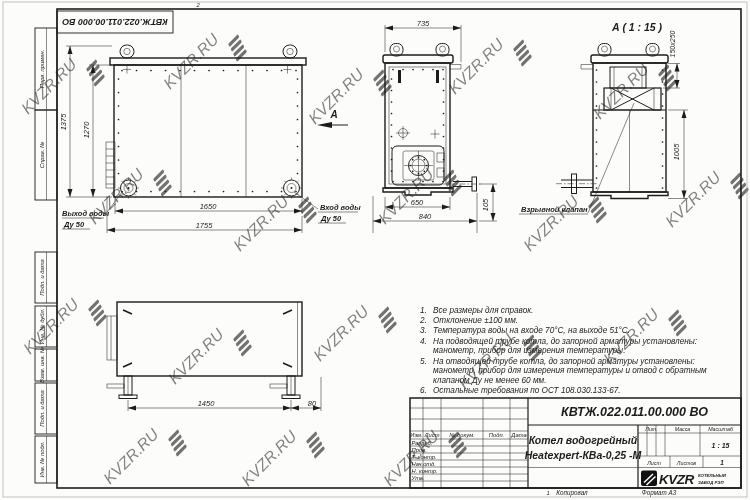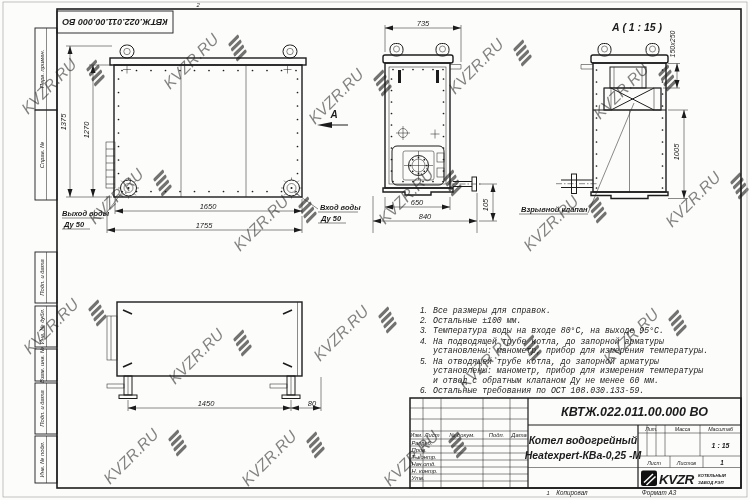--- a/index.html
+++ b/index.html
@@ -13,21 +13,21 @@
   .fr{fill:none;stroke:#1c1c1c;stroke-width:0.9;}
   .dim{fill:none;stroke:#2a2a2a;stroke-width:0.55;}
   .dot{stroke:#1c1c1c;stroke-width:1.7;stroke-linecap:round;fill:none;}
   .t7{font-size:7.5px;}
   .t6{font-size:5.8px;}
   .wm{opacity:0.55;}
   #notes{position:absolute;left:420px;top:306px;width:290px;
          font-style:italic;font-size:8.2px;line-height:9.8px;color:#222;}
   .note-row{display:flex;margin-bottom:0.4px;}
   .note-num{width:13px;flex:none;}
-  .note-text{flex:1;font-family:Liberation Mono, monospace;}
+  .note-text{flex:1;}
 </style>
 </head>
 <body>
 
 <div id="sheet">
 <svg width="750" height="500" viewBox="0 0 750 500">
   <defs>
     <marker id="ar" markerUnits="userSpaceOnUse" markerWidth="9" markerHeight="6" refX="8.4" refY="3" orient="auto-start-reverse">
       <path d="M0.4,0.5 L8.4,3 L0.4,5.5 Z" fill="#1c1c1c"></path>
     </marker>
@@ -320,32 +320,32 @@
   </g>
 </svg>
 
 <div id="notes">
   <div class="note-row">
     <span class="note-num">1.</span>
     <span class="note-text">Все размеры для справок.</span>
   </div>
   <div class="note-row">
     <span class="note-num">2.</span>
-    <span class="note-text">Остальные ±100 мм.</span>
+    <span class="note-text">Отклонение ±100 мм.</span>
   </div>
   <div class="note-row">
     <span class="note-num">3.</span>
-    <span class="note-text">Температура воды на входе 80°С, на выходе 95°С.</span>
+    <span class="note-text">Температура воды на входе 70°С, на выходе 51°С.</span>
   </div>
   <div class="note-row">
     <span class="note-num">4.</span>
     <span class="note-text">На подводящей трубе котла, до запорной арматуры установлены: манометр, прибор для измерения температуры.</span>
   </div>
   <div class="note-row">
     <span class="note-num">5.</span>
     <span class="note-text">На отводящей трубе котла, до запорной арматуры установлены: манометр, прибор для измерения температуры и отвод с обратным клапаном Ду не менее 60 мм.</span>
   </div>
   <div class="note-row">
     <span class="note-num">6.</span>
-    <span class="note-text">Остальные требования по ОСТ 108.030.133-59.</span>
+    <span class="note-text">Остальные требования по ОСТ 108.030.133-67.</span>
   </div>
 </div>
 </div>
 
 </body></html>

